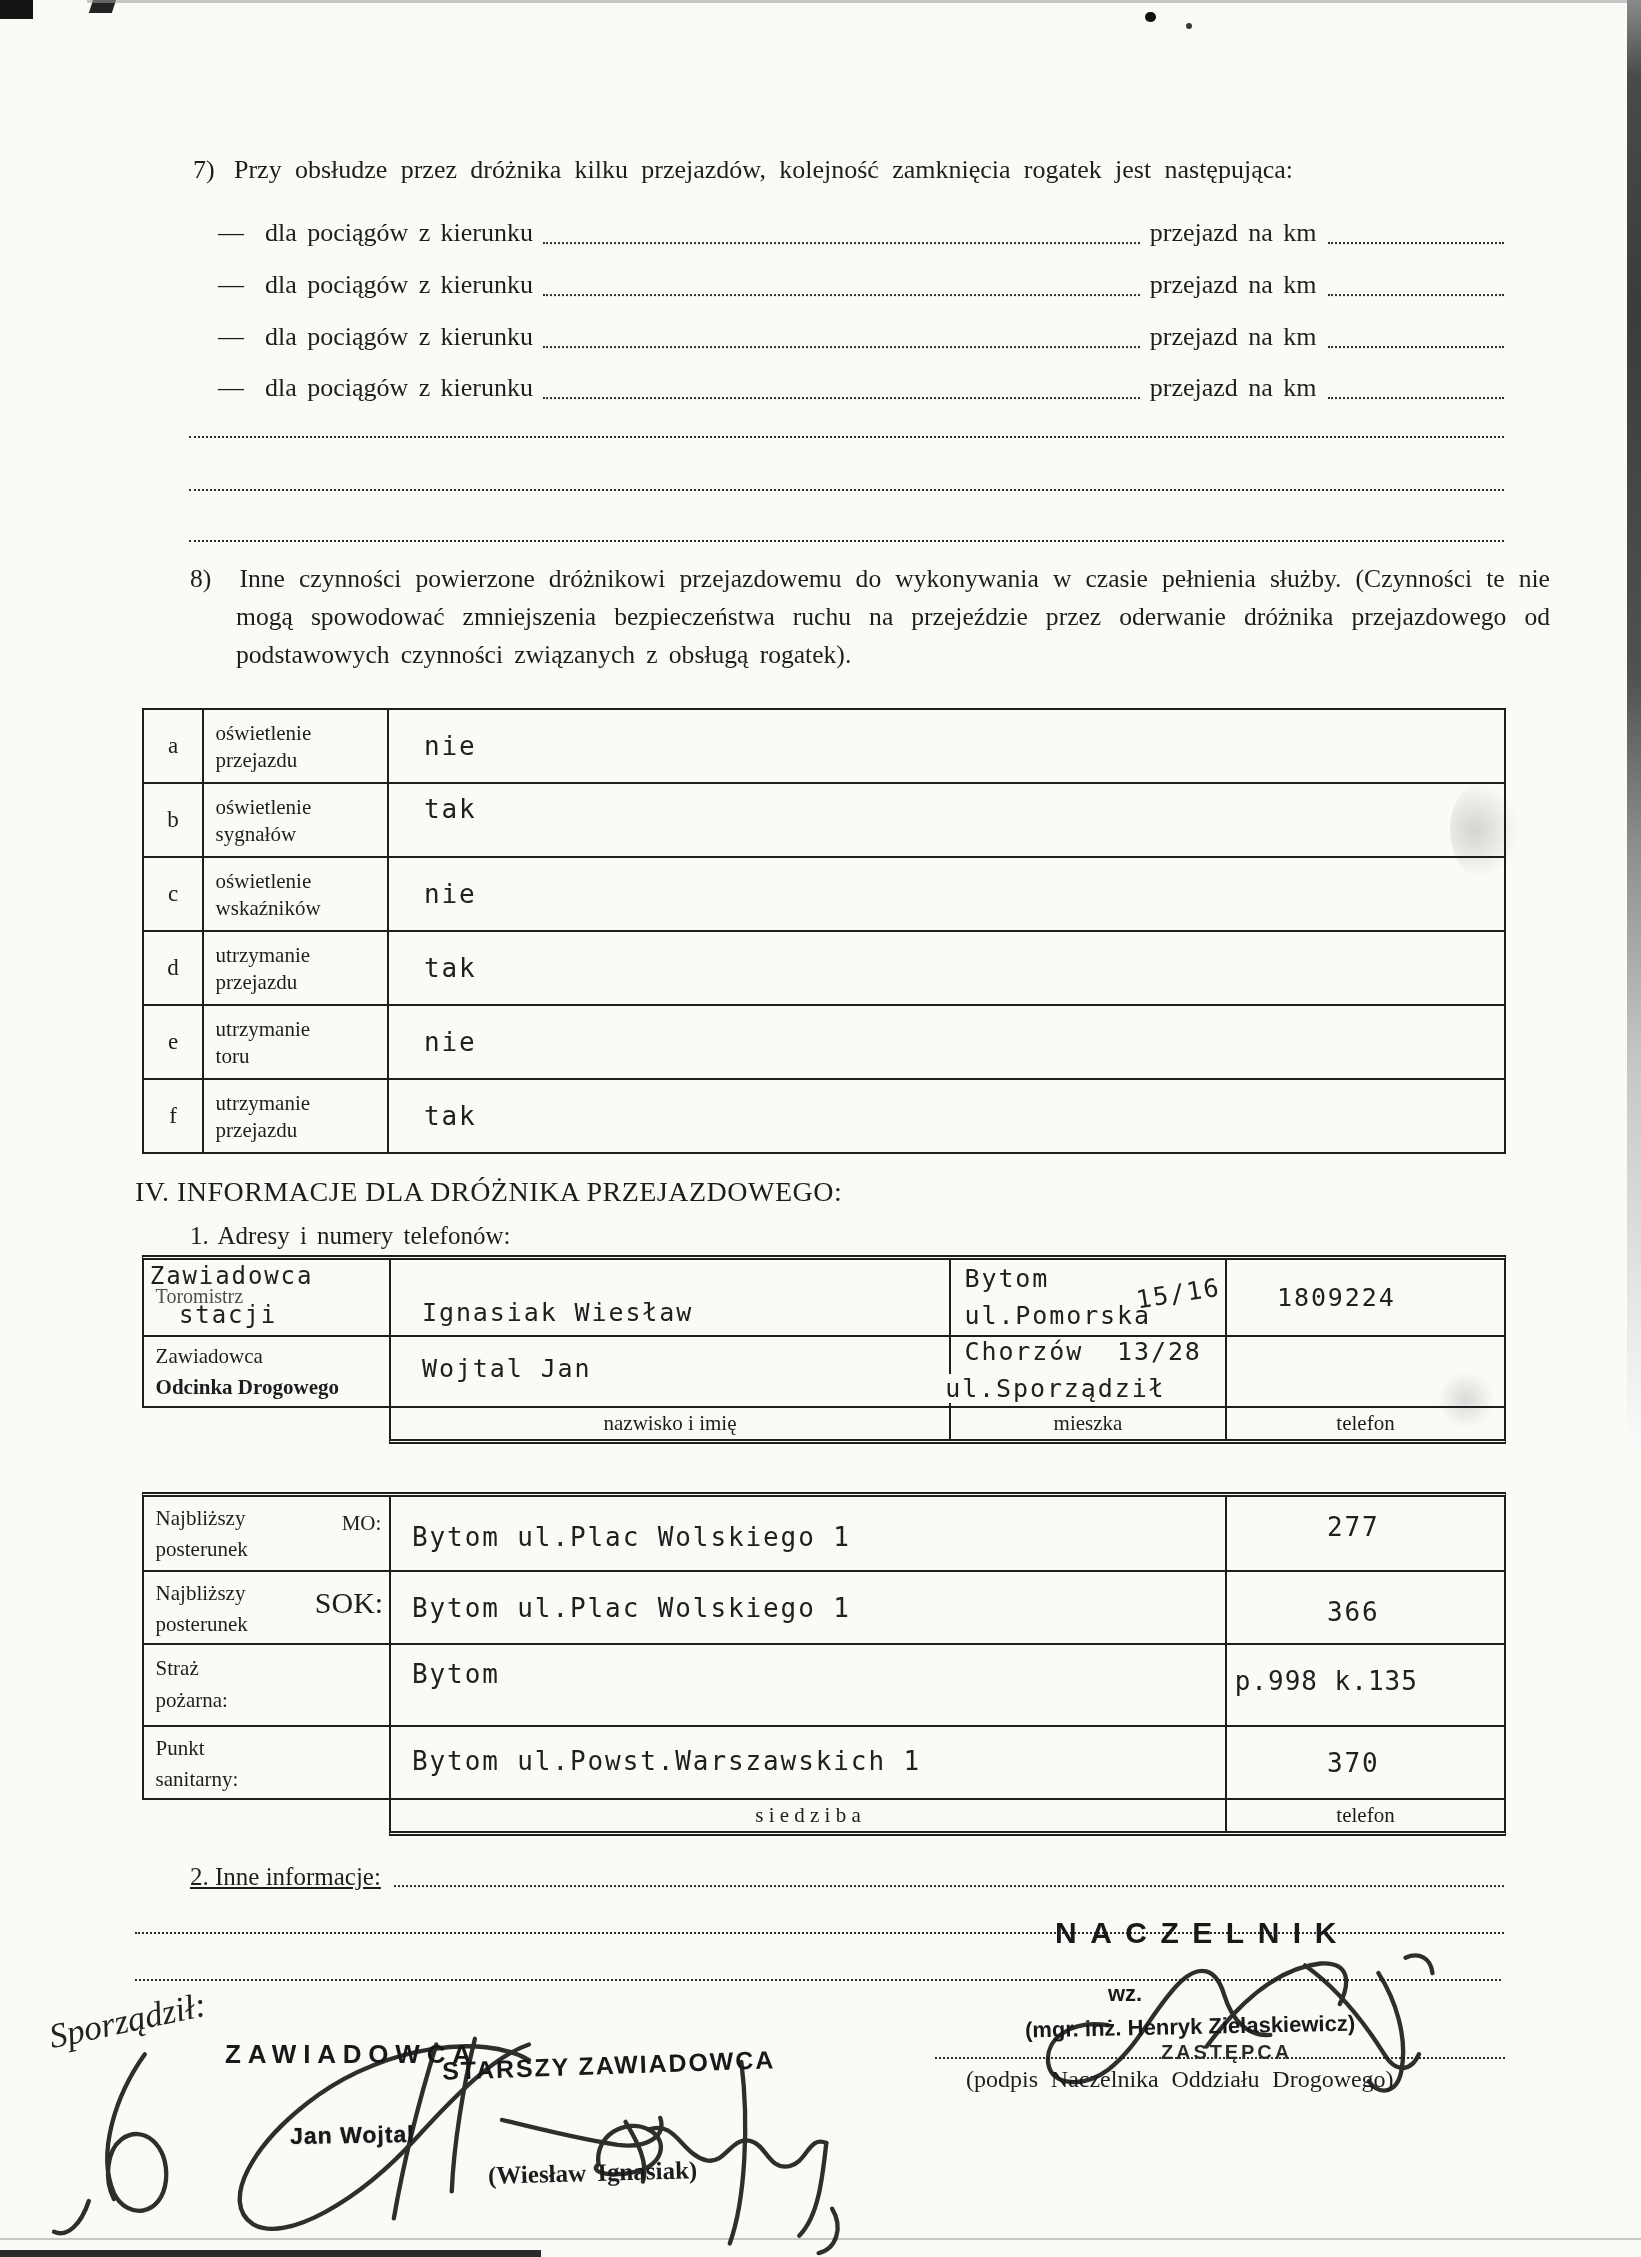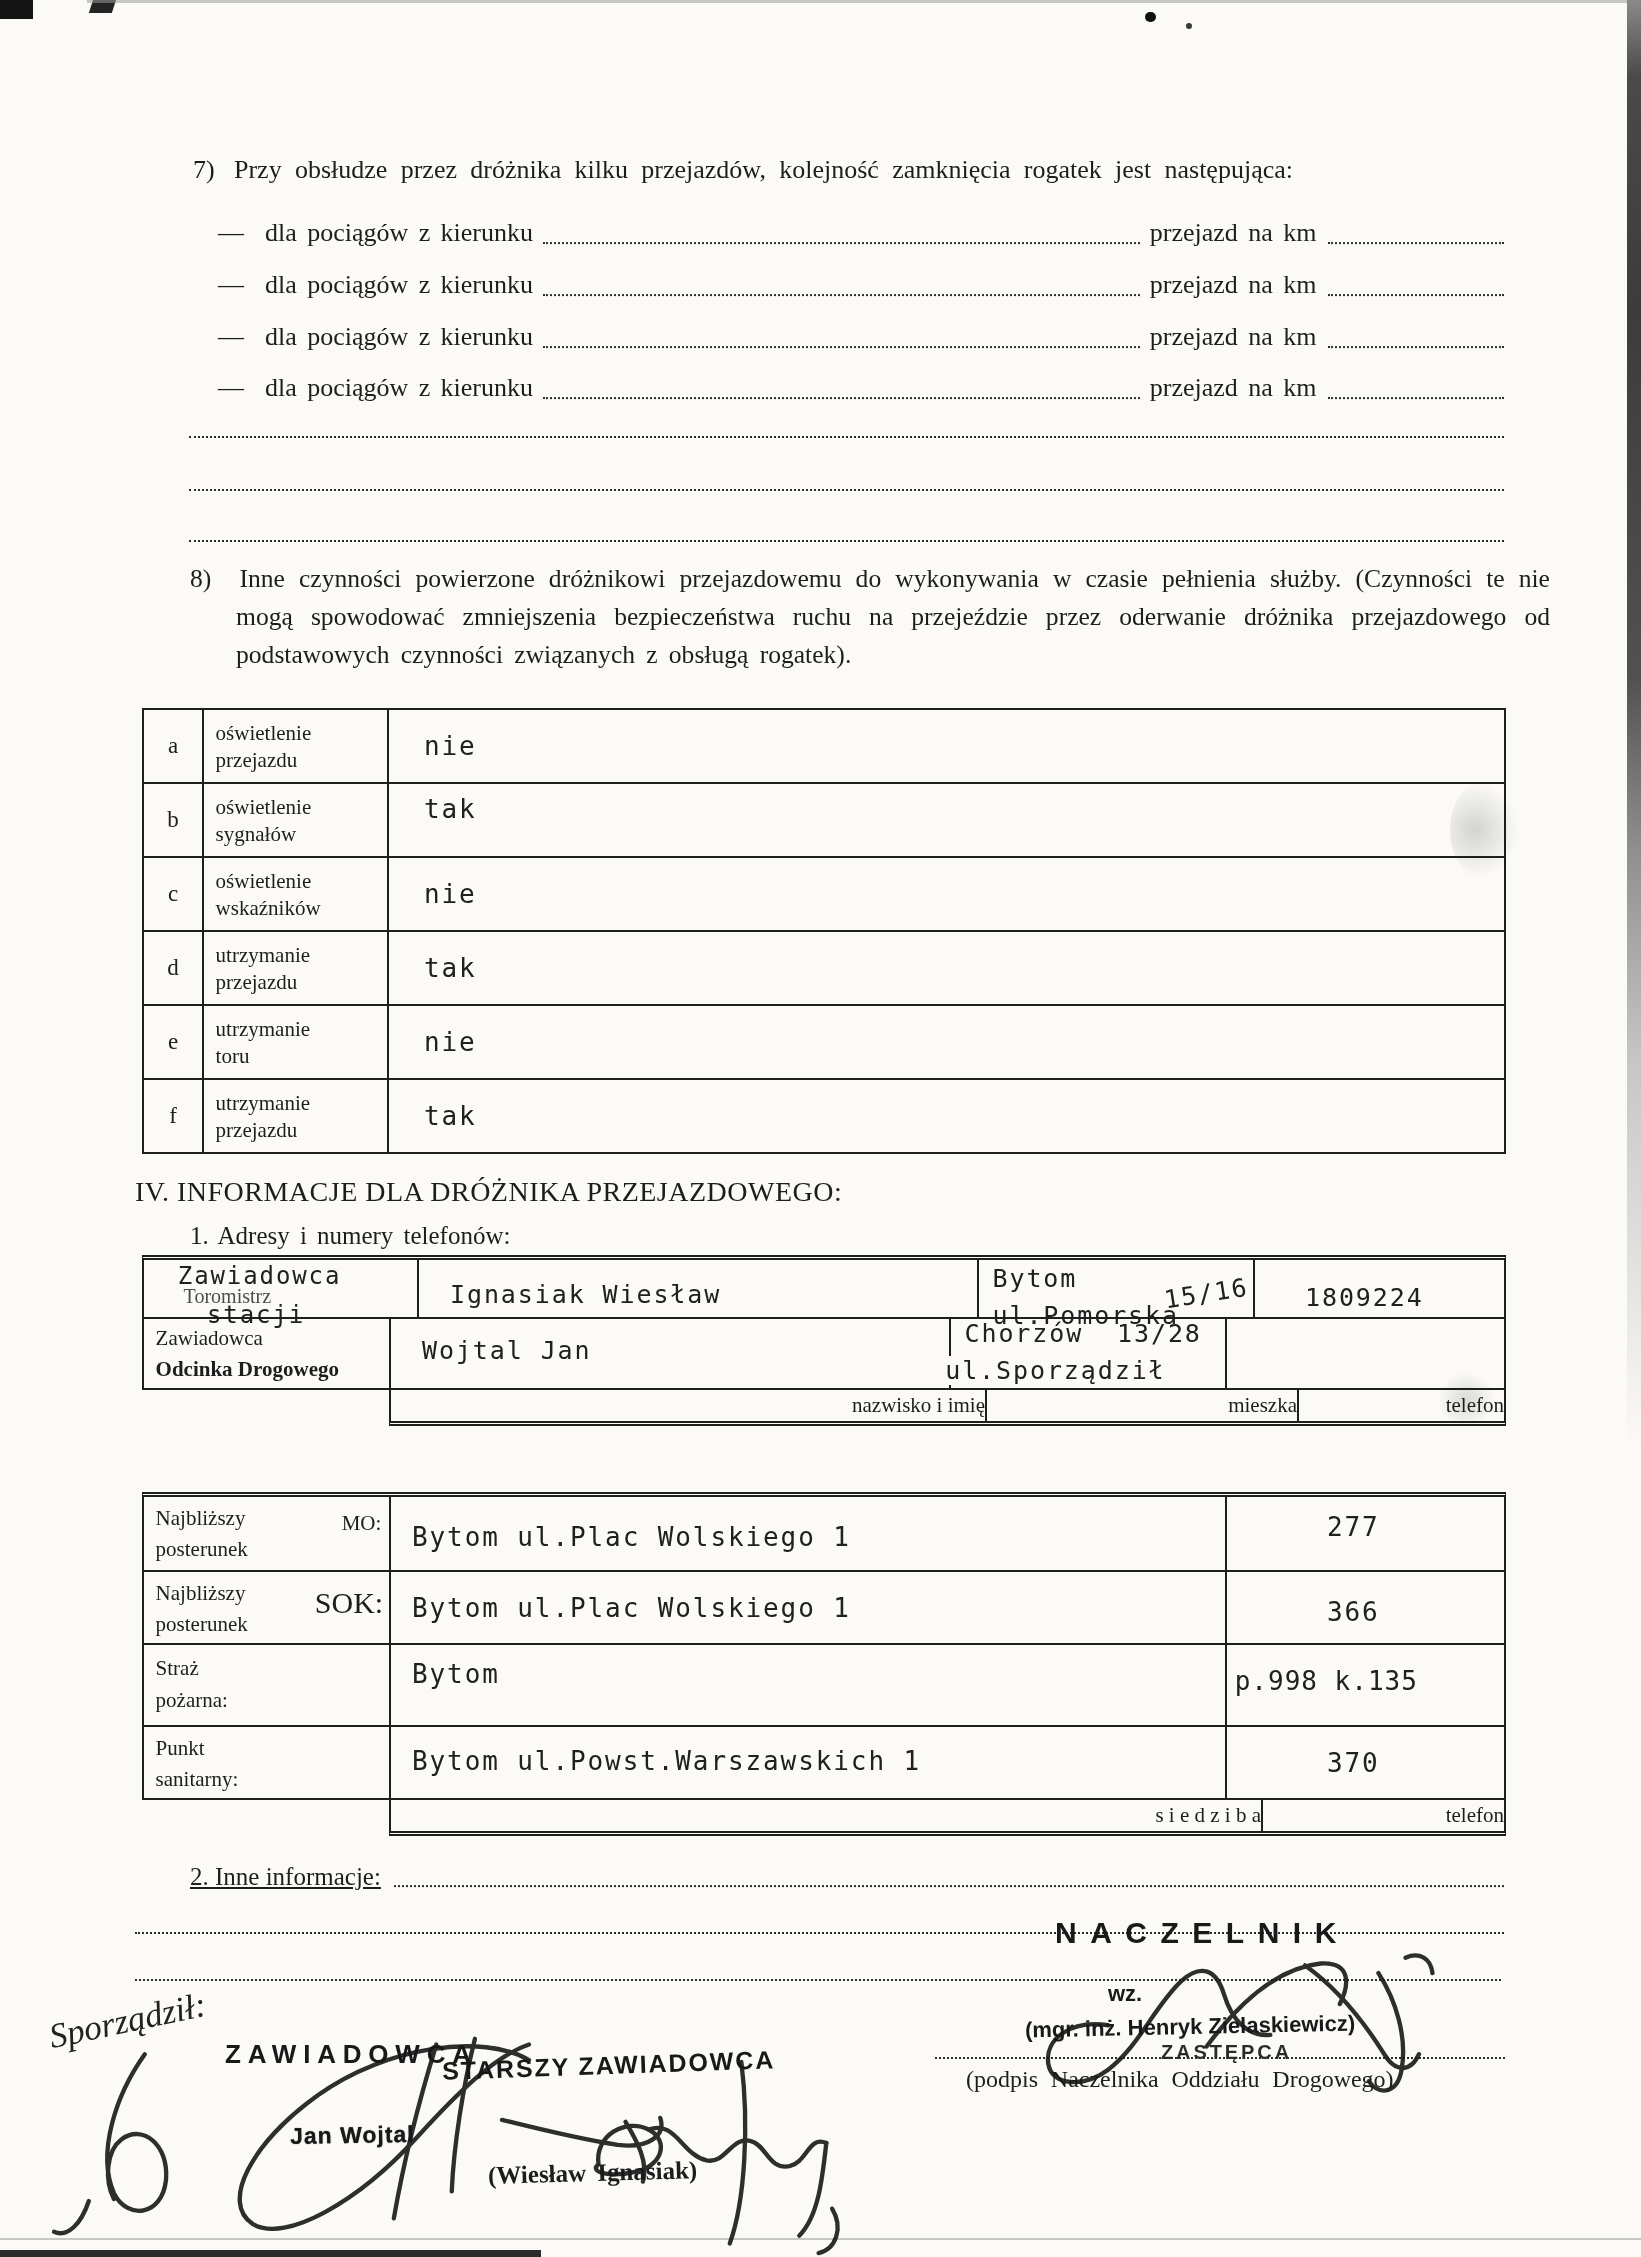--- a/index.html
+++ b/index.html
@@ -36,21 +36,21 @@
           border-bottom:2.9px solid #1e1e1e;box-sizing:border-box;}
   .t2row{display:flex;position:relative;box-sizing:border-box;}
   .t2row + .t2row{border-top:2.3px solid #1e1e1e;}
   .c-label{flex:0 0 247px;border-right:2.3px solid #1e1e1e;position:relative;box-sizing:border-box;}
   .c-name {flex:0 0 560px;border-right:2.3px solid #1e1e1e;position:relative;box-sizing:border-box;}
   .c-addr {flex:0 0 276px;border-right:2.3px solid #1e1e1e;position:relative;box-sizing:border-box;}
   .c-seat {flex:0 0 836px;border-right:2.3px solid #1e1e1e;position:relative;box-sizing:border-box;}
   .c-phone{flex:1;position:relative;box-sizing:border-box;}
   .tfoot{margin-left:247px;height:36px;border-left:2.3px solid #1e1e1e;border-right:2.3px solid #1e1e1e;
          border-bottom:5.8px double #1e1e1e;display:flex;box-sizing:border-box;font-size:21px;}
-  .tfoot>div{display:flex;align-items:center;justify-content:flex-end;box-sizing:border-box;margin-left:36px;}
+  .tfoot>div{display:flex;align-items:center;justify-content:center;box-sizing:border-box;}
   .printlbl{font-size:21px;line-height:27px;}
 
   
   .stamp{font-family:"Liberation Sans","DejaVu Sans",sans-serif;font-weight:bold;color:#191919;}
   .handw{font-style:italic;color:#222;}
 
   
   .rightbar{position:absolute;right:0;top:0;width:14.5px;height:1448px;
     background:linear-gradient(#8a8a8a 0px,#4a4a4a 77px,#3c3c3c 309px,#515151 676px,#8f8f8f 850px,
                #c6c6c4 1062px,rgba(250,250,248,0) 1448px);}
@@ -167,21 +167,21 @@
       </div>
       <div class="t1c3 mono">tak</div>
     </div>
   </div>
 
   <div class="abs" style="left:135px;top:1176px;font-size:28px;letter-spacing:0.5px;">IV. INFORMACJE DLA DRÓŻNIKA PRZEJAZDOWEGO:</div>
   <div class="abs" style="left:190px;top:1222px;font-size:25px;word-spacing:3.9px;">1. Adresy i numery telefonów:</div>
 
   <div class="abs" style="left:142px;top:1255px;width:1364px;">
     <div class="t2body">
-      <div class="t2row" style="height:57px;margin-left:28px;">
+      <div class="t2row" style="height:75px;">
         <div class="c-label">
           <span class="abs serif" style="left:11.6px;top:25px;font-size:20px;color:#2e2e2e;opacity:.85;">Toromistrz</span>
           <span class="abs mono" style="left:5.8px;top:1.9px;font-size:24px;">Zawiadowca</span>
           <span class="abs mono" style="left:35px;top:41px;font-size:24px;">stacji</span>
         </div>
         <div class="c-name">
           <span class="abs mono" style="left:31px;bottom:7.7px;font-size:25px;">Ignasiak Wiesław</span>
         </div>
         <div class="c-addr" style="overflow:visible;">
           <span class="abs mono" style="left:13.5px;top:3.9px;font-size:25px;">Bytom</span>

